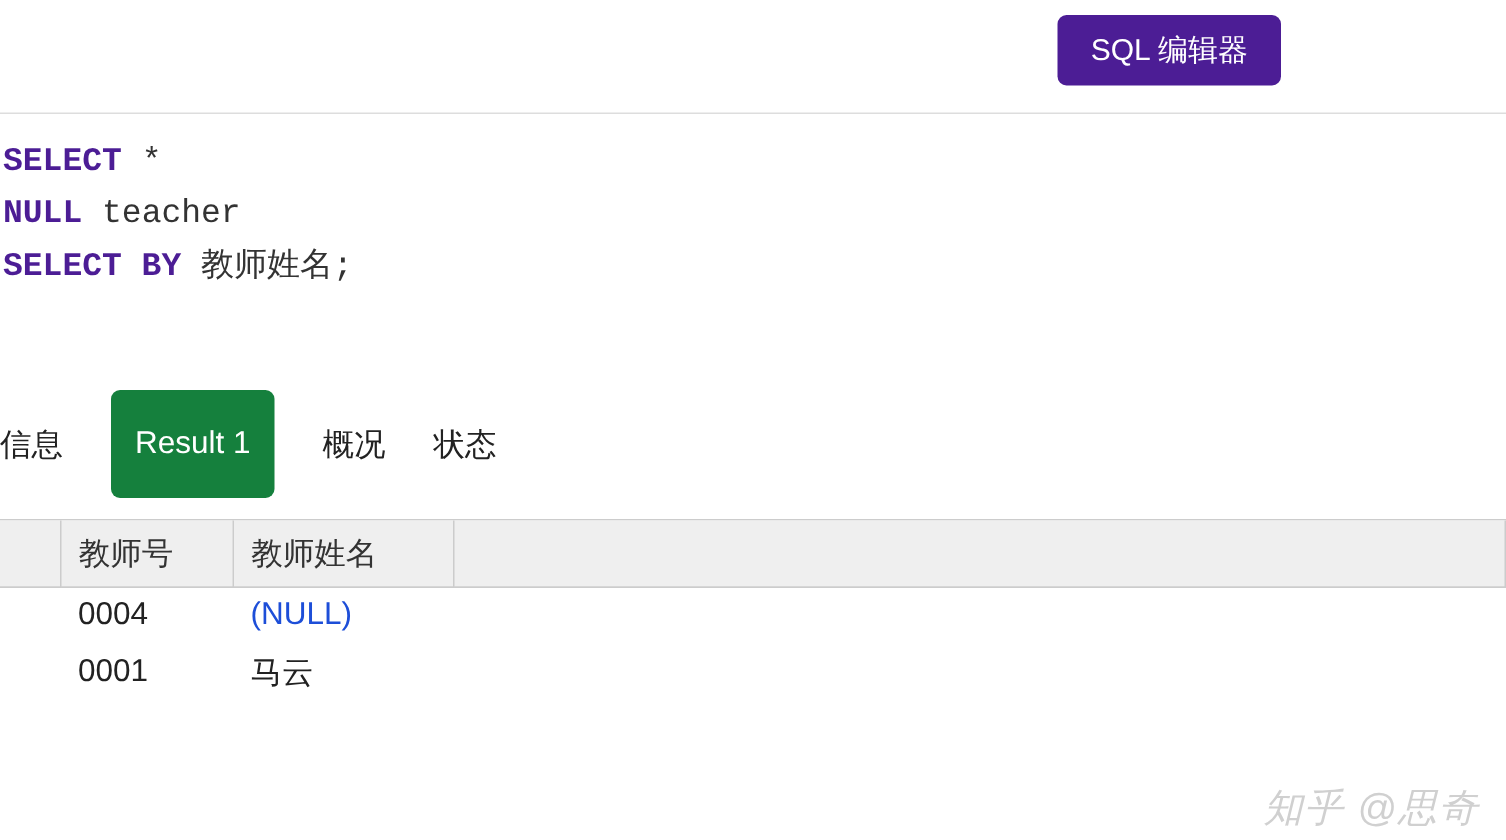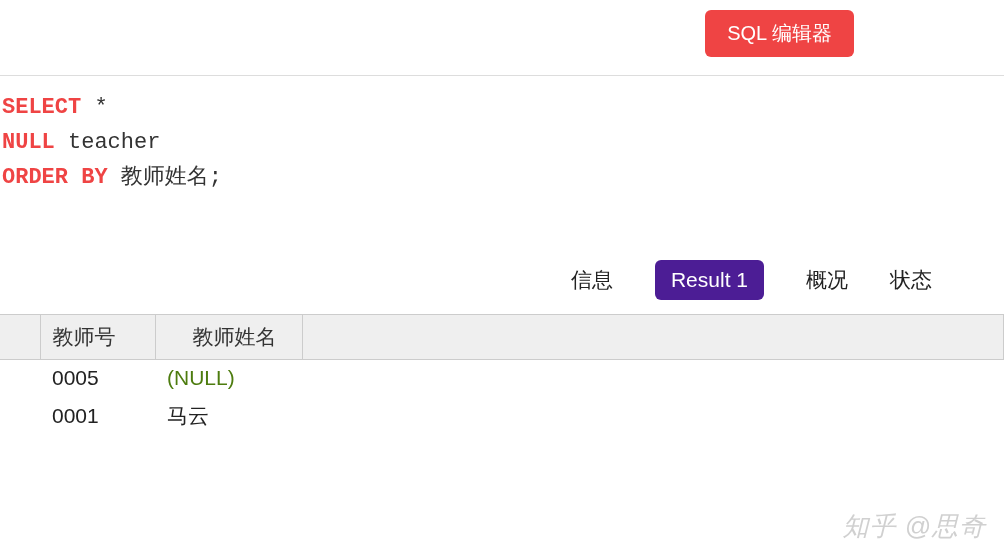--- a/index.html
+++ b/index.html
@@ -15,60 +15,60 @@
       position: relative;
       overflow: hidden;
     }
     .top-bar {
       display: flex;
       justify-content: flex-end;
       padding: 10px 150px 18px 0;
       border-bottom: 1px solid #ddd;
     }
     .sql-editor-btn {
-      background: #ef4444;
+      background: #4c1d95;
       color: #fff;
       border: none;
       padding: 10px 22px;
       font-size: 20px;
       border-radius: 6px;
       cursor: pointer;
       font-weight: 400;
     }
     .code-area {
       padding: 14px 0 0 2px;
       font-family: Menlo, Consolas, "Courier New", monospace;
       font-size: 22px;
       line-height: 1.6;
       white-space: pre;
     }
     .kw {
-      color: #ef4444;
+      color: #4c1d95;
       font-weight: bold;
     }
     .code-text {
       color: #333;
     }
     .tabs-bar {
       display: flex;
-      justify-content: flex-end;
+      justify-content: flex-start;
       align-items: center;
-      gap: 42px;
+      gap: 32px;
       padding: 0 72px 14px 0;
       margin-top: 64px;
       font-size: 21px;
       color: #222;
     }
     .tab {
       cursor: pointer;
     }
     .tab.active {
-      background: #4c1d95;
+      background: #15803d;
       color: #fff;
-      padding: 8px 16px;
+      padding: 24px 16px;
       border-radius: 6px;
     }
     .table-container {
       border-top: 1px solid #ccc;
     }
     .result-table {
       width: 100%;
       border-collapse: collapse;
       font-size: 21px;
     }
@@ -83,58 +83,57 @@
     }
     .result-table thead th:first-child {
       width: 40px;
       border-right: 1px solid #ccc;
     }
     .result-table thead th:nth-child(2) {
       width: 115px;
     }
     .result-table thead th:nth-child(3) {
       width: 147px;
-      text-align: center;
     }
     .result-table tbody td {
       padding: 6px 0 6px 12px;
       color: #222;
       border-bottom: none;
     }
     .result-table tbody td:first-child {
       width: 40px;
       padding: 0;
     }
     .result-table tbody tr:nth-child(3) {
       background: #15803d;
     }
     .null-val {
-      color: #4d7c0f;
+      color: #1d4ed8;
     }
     .watermark {
       position: absolute;
-      bottom: 16px;
+      bottom: 4px;
       right: 18px;
       font-size: 26px;
       color: rgba(120, 120, 120, 0.35);
       font-weight: 400;
       font-style: italic;
       letter-spacing: 1px;
     }
   </style>
 </head>
 <body>
 
 <div class="top-bar">
   <button class="sql-editor-btn">SQL 编辑器</button>
 </div>
 
 <div class="code-area"><span class="kw">SELECT</span><span class="code-text"> *</span>
 <span class="kw">NULL</span><span class="code-text"> teacher</span>
-<span class="kw">ORDER BY</span><span class="code-text"> 教师姓名;</span></div>
+<span class="kw">SELECT BY</span><span class="code-text"> 教师姓名;</span></div>
 
 <div class="tabs-bar">
   <span class="tab">信息</span>
   <span class="tab active">Result 1</span>
   <span class="tab">概况</span>
   <span class="tab">状态</span>
 </div>
 
 <div class="table-container">
   <table class="result-table">
@@ -142,21 +141,21 @@
       <tr>
         <th></th>
         <th>教师号</th>
         <th>教师姓名</th>
         <th></th>
       </tr>
     </thead>
     <tbody>
       <tr>
         <td></td>
-        <td>0005</td>
+        <td>0004</td>
         <td><span class="null-val">(NULL)</span></td>
         <td></td>
       </tr>
       <tr>
         <td></td>
         <td>0001</td>
         <td>马云</td>
         <td></td>
       </tr>
     </tbody>

